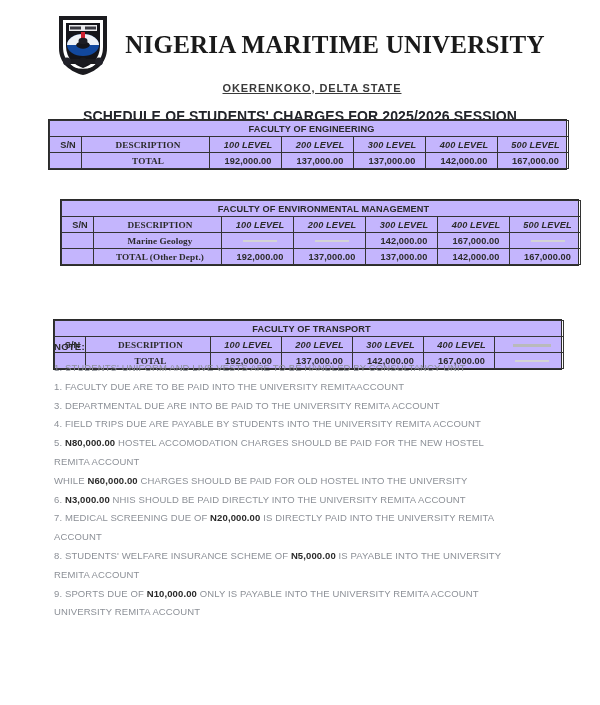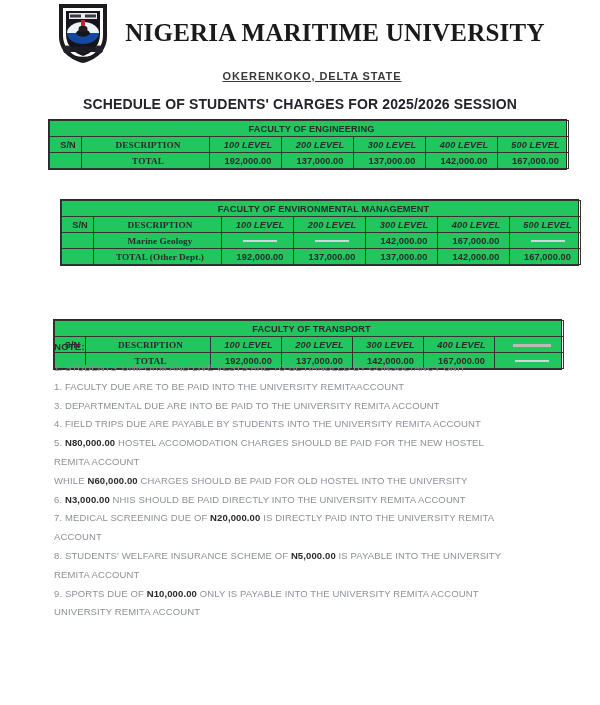--- a/index.html
+++ b/index.html
@@ -11,20 +11,21 @@
     width: 600px;
     height: 705px;
     overflow: hidden;
     font-family: "Liberation Sans", sans-serif;
     color: #231f20;
     position: relative;
   }
 
   
   .header-block {
+    padding-top: 12px;
   }
   .header-row {
     display: flex;
     align-items: center;
     justify-content: center;
     gap: 14px;
   }
   .crest {
     width: 56px;
     height: 66px;
@@ -57,21 +58,21 @@
     font-weight: bold;
     letter-spacing: 0.15px;
     color: #22242a;
     margin-top: 14px;
   }
 
   
   .tbl-wrap {
     position: absolute;
     box-sizing: border-box;
-    background: #22c55e;
+    background: #c4b5fd;
     border: 1.4px solid #2b2b2b;
   }
   table.sched {
     border-collapse: collapse;
     width: 100%;
     table-layout: fixed;
   }
   table.sched td {
     border: 1.1px solid #333;
     height: 15px;

